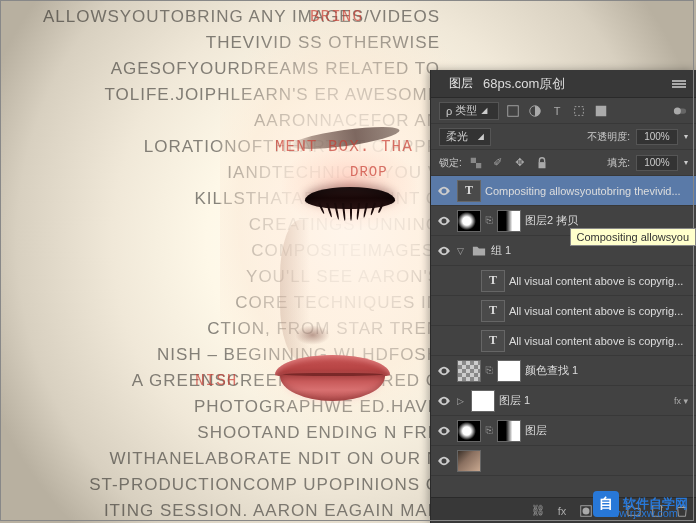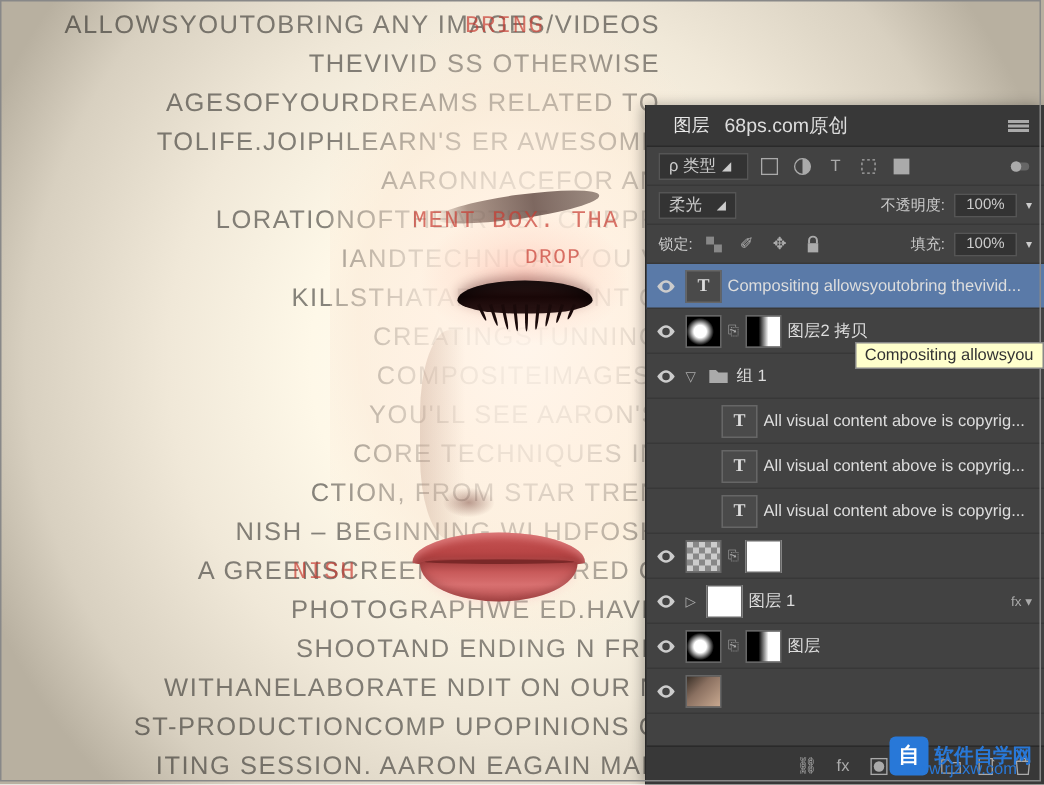--- a/index.html
+++ b/index.html
@@ -270,20 +270,21 @@
     </div>
     <div class="layer">
       <div class="vis">
           <svg viewBox="0 0 16 12">
             <path d="M8 1C4 1 1 6 1 6s3 5 7 5 7-5 7-5-3-5-7-5zm0 8a3 3 0 110-6 3 3 0 010 6z"></path>
           </svg>
         </div>
       <div class="thumb grid"></div>
       <span class="link-ico">⎘</span>
       <div class="thumb white"></div>
+      <span class="lname">颜色查找 1</span>
     </div>
     <div class="layer">
       <div class="vis">
           <svg viewBox="0 0 16 12">
             <path d="M8 1C4 1 1 6 1 6s3 5 7 5 7-5 7-5-3-5-7-5zm0 8a3 3 0 110-6 3 3 0 010 6z"></path>
           </svg>
         </div>
       <span class="folder-arrow">▷</span>
       <div class="thumb white"></div>
       <span class="lname">图层 1</span>

